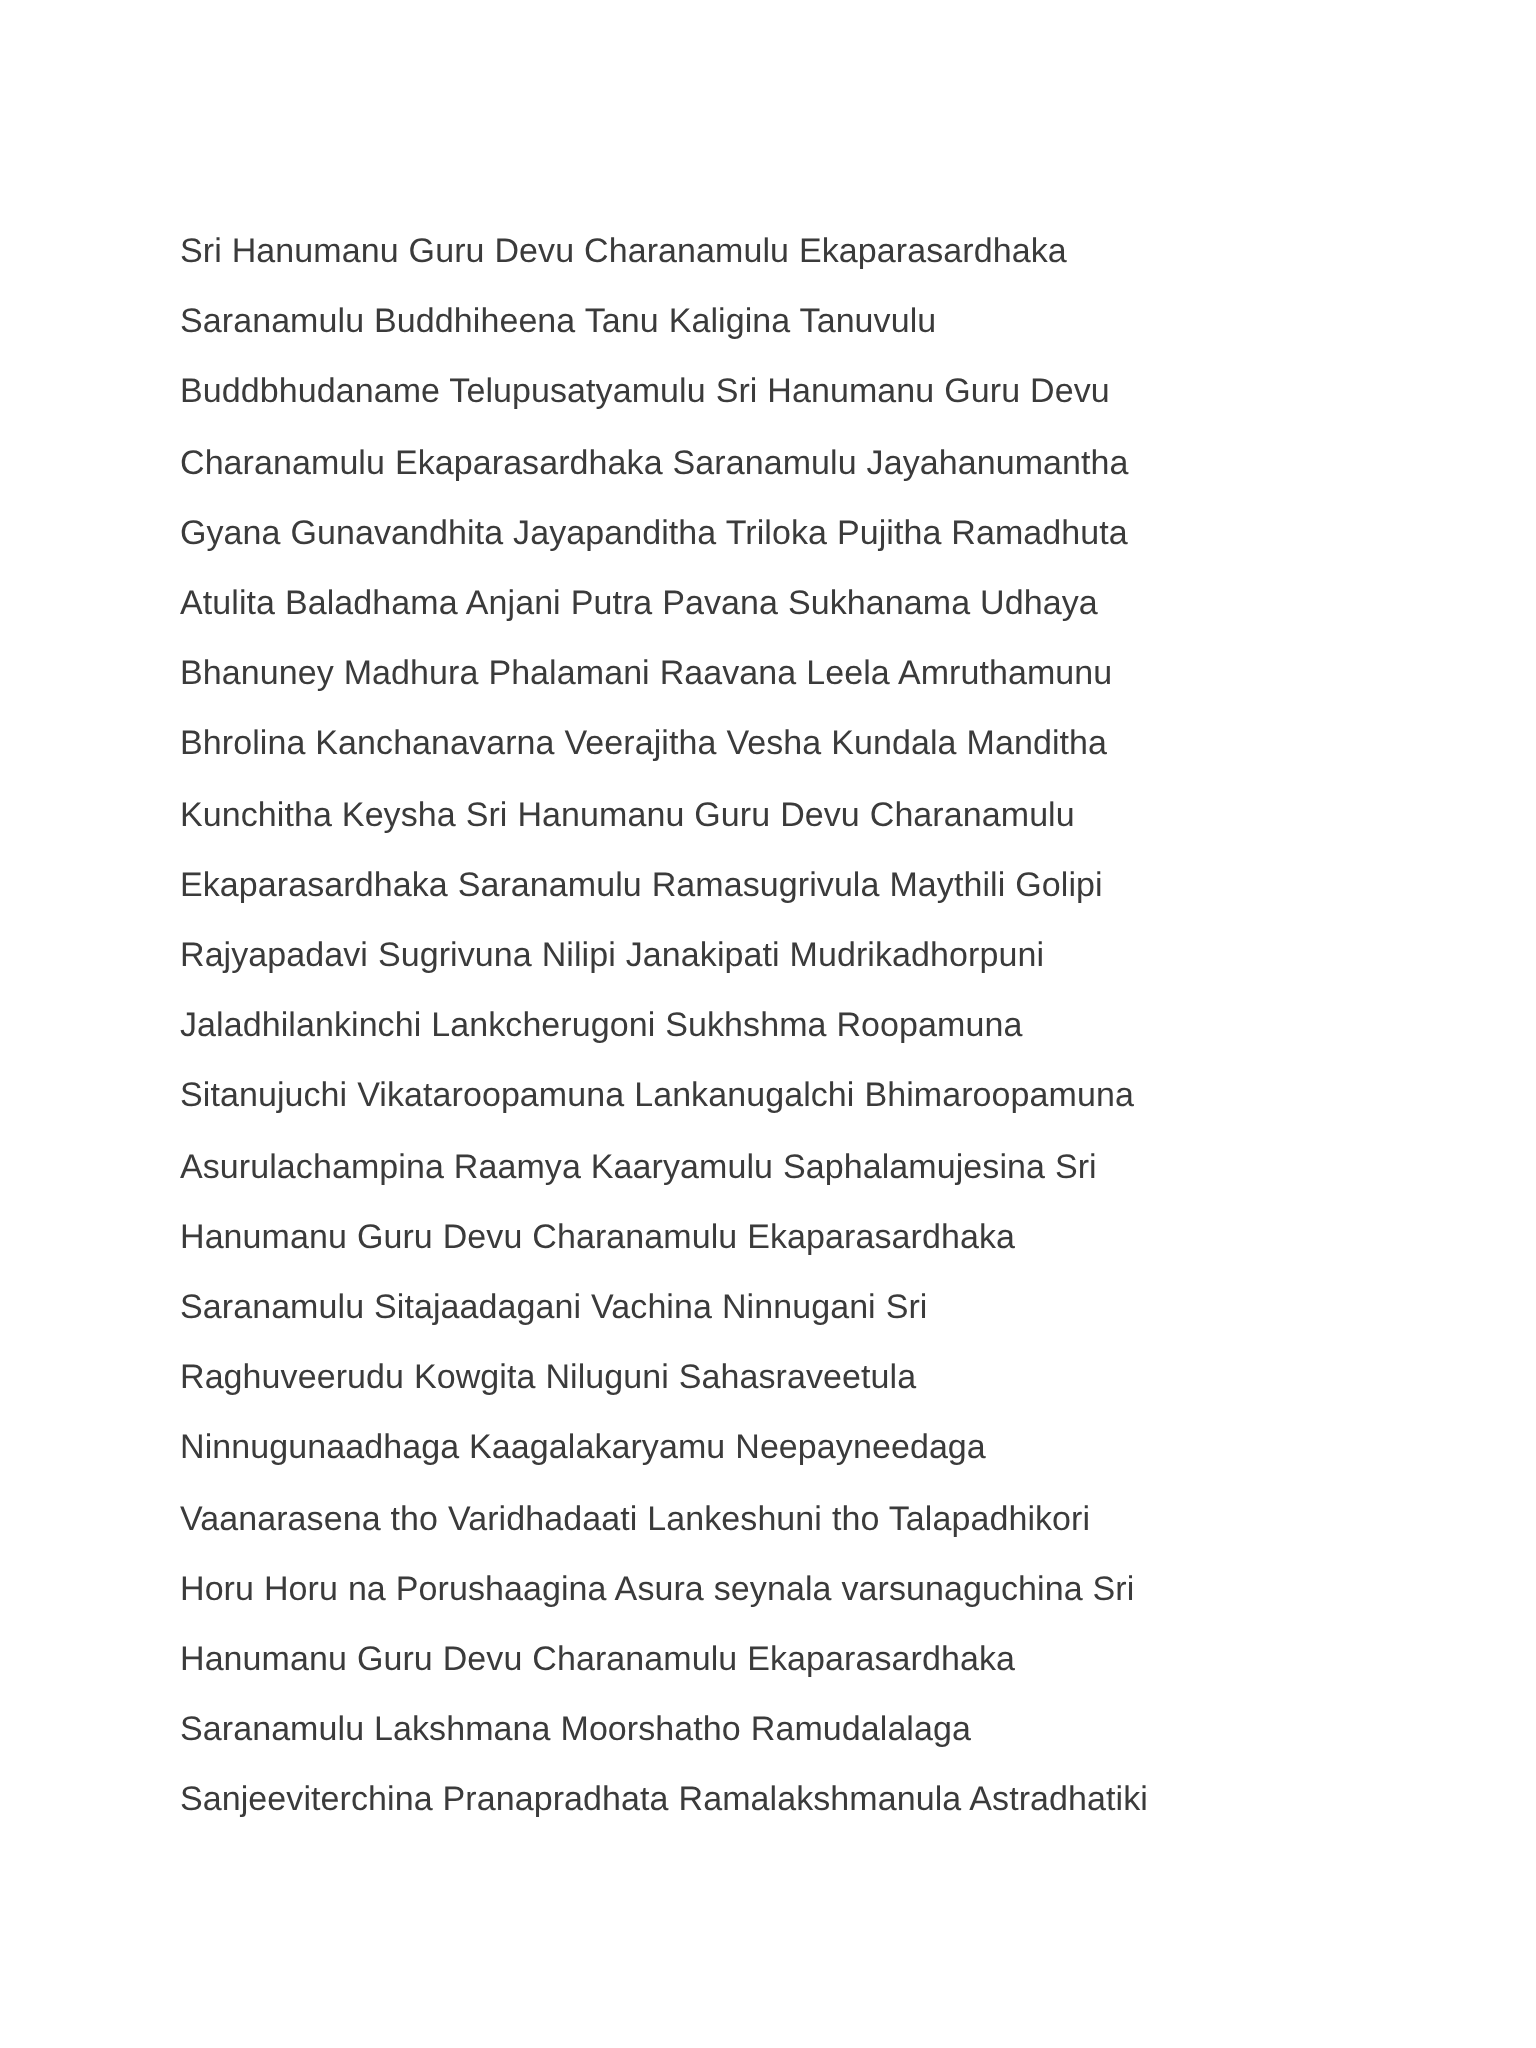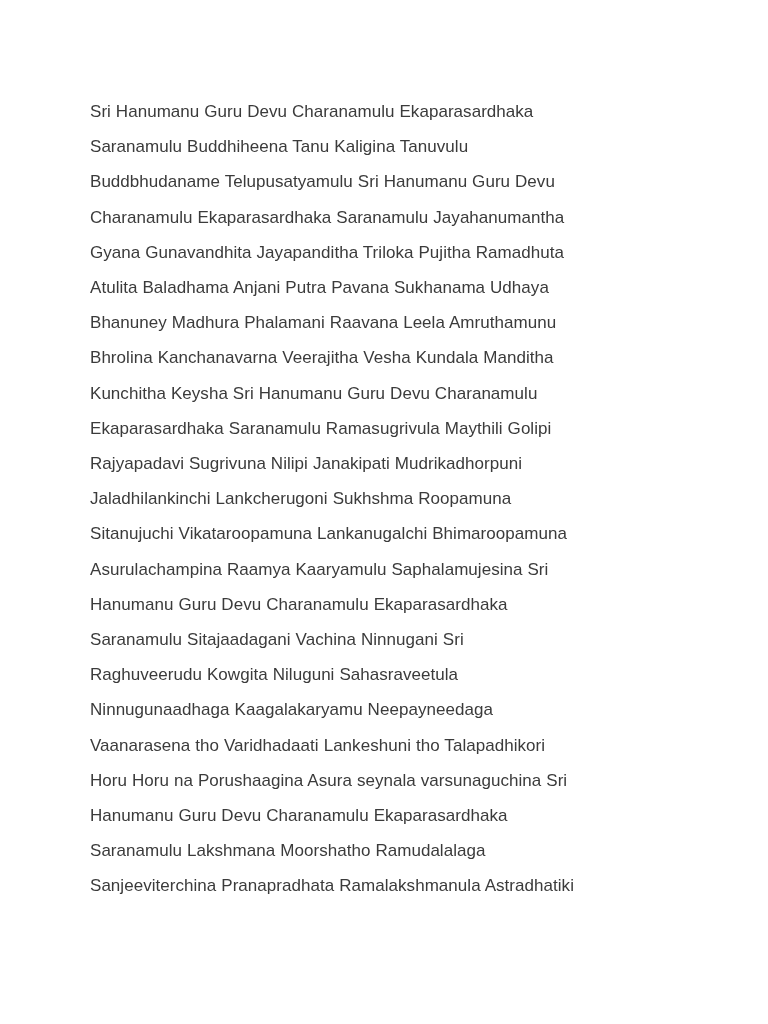--- a/index.html
+++ b/index.html
@@ -20,21 +20,21 @@
     position: relative;
     width: 768px;
     height: 1024px;
     background: #ffffff;
     box-sizing: border-box;
   }
 
   .doc-body {
     position: absolute;
     left: 90px;
-    top: 94px;
+    top: 108px;
     width: 600px;
   }
 
   .doc-paragraph {
     margin: 0;
     padding: 0;
     font-size: 17px;
     line-height: 35.2px;
     color: #3b3b3b;
     letter-spacing: 0.04px;

